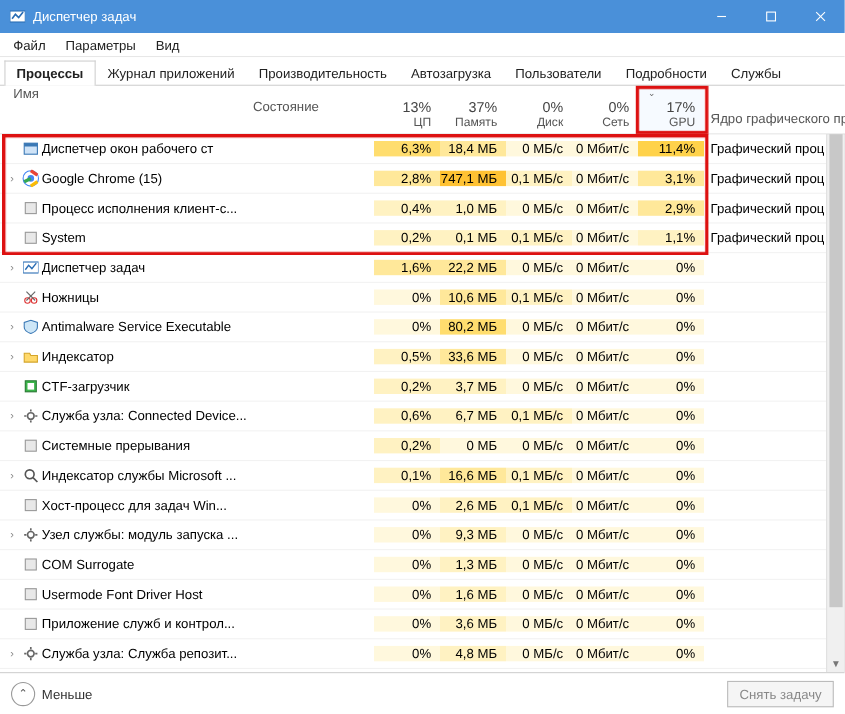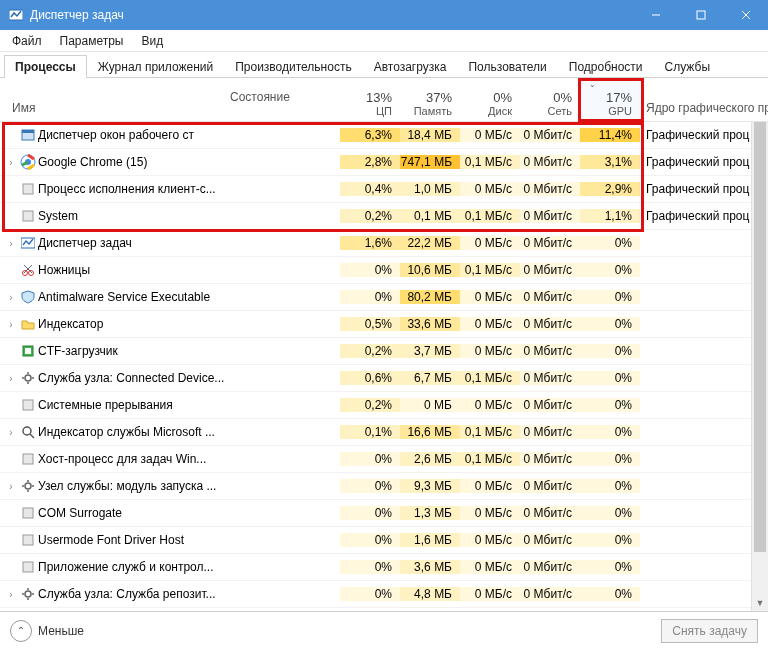--- a/index.html
+++ b/index.html
@@ -11,21 +11,21 @@
   .winbtn { width: 45px; display: flex; align-items: center; justify-content: center; color: #fff; font-size: 12px; }
   .menubar { height: 22px; display: flex; align-items: center; padding: 0 4px; gap: 2px; border-bottom: 1px solid #e5e5e5; }
   .menuitem { padding: 2px 8px; font-size: 12px; color: #222; }
   .tabs { display: flex; align-items: flex-end; height: 26px; background: #fff; border-bottom: 1px solid #d0d0d0; padding-left: 4px; }
   .tab { padding: 4px 10px 4px 10px; font-size: 12px; color: #222; border: 1px solid transparent; border-bottom: none; position: relative; top: 1px; }
   .tab.active { border-color: #d0d0d0; background: #fff; font-weight: bold; }
   .body { position: relative; height: calc(100% - 30px - 22px - 26px - 38px); }
   .scroll { position:absolute; inset:0; overflow-x:auto; overflow-y:hidden;}
   .inner { width: 840px; }
   .header-row { display: flex; height: 44px; border-bottom: 1px solid #e5e5e5; align-items: stretch; }
-  .col-name { width: 230px; padding-left: 12px; display: flex; align-items: flex-end; padding-bottom: 6px; color:#555;}
+  .col-name { width: 230px; padding-left: 12px; display: flex; padding-bottom: 6px; color:#555;}
   .col-status { width: 110px; display: flex; align-items: center; padding-bottom: 6px; color:#555;}
   .col-num { width: 60px; text-align: right; padding-right: 8px; display: flex; flex-direction: column; justify-content: flex-end; padding-bottom: 4px; padding-top:4px; border-left: 1px solid transparent;}
   .col-gpu { width: 60px; }
   .col-eng { width: 170px; padding-left: 6px; display:flex; align-items:flex-end; padding-bottom:6px; color:#555;}
   .col-num .pct { color:#444; font-size:13px; }
   .col-num .lbl { color:#555; font-size:11px; }
   .sorted { background:#f6faff; position: relative; }
   .sorted .arrow { position:absolute; top:2px; left:8px; font-size:8px; color:#666;}
   .highlight-box { position:absolute; border:3px solid #d11; pointer-events:none; }
   .row { display:flex; height:27px; align-items:center; border-bottom:1px solid #f2f2f2;}

